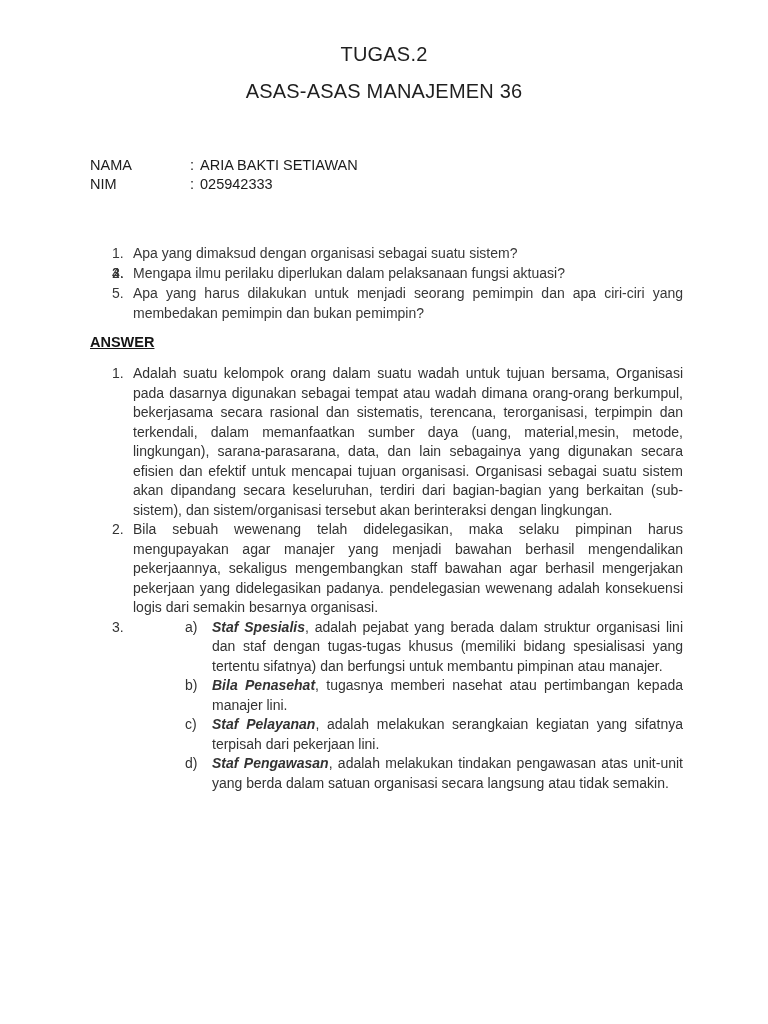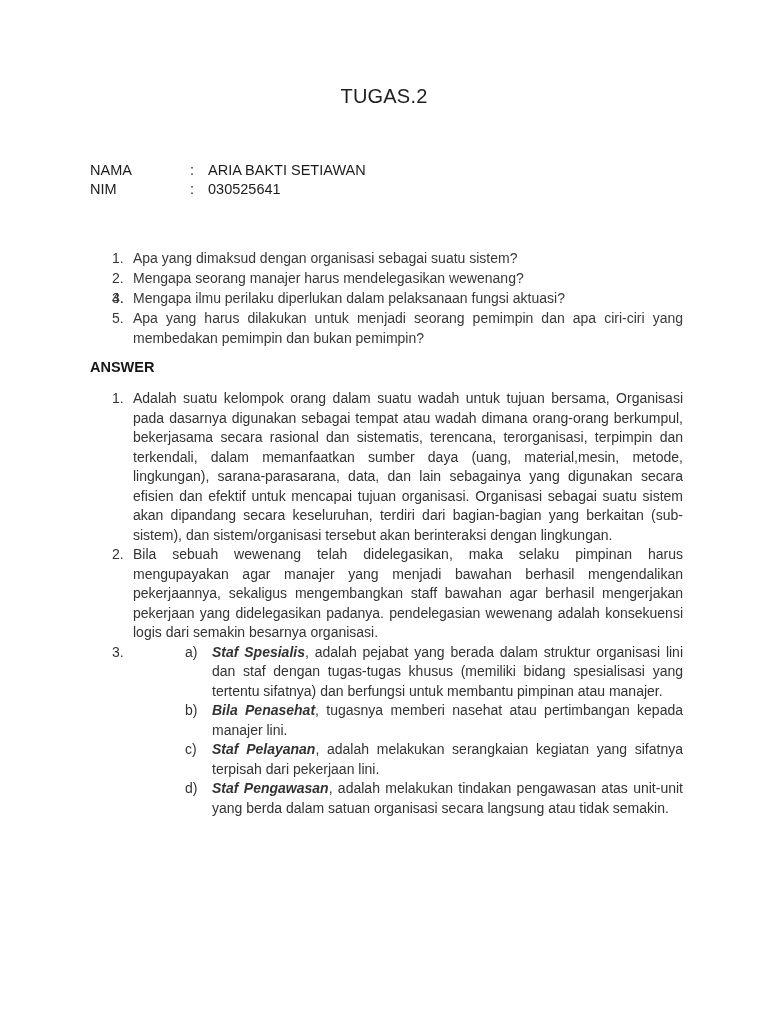--- a/index.html
+++ b/index.html
@@ -12,41 +12,41 @@
     width: 768px;
     height: 1024px;
     background: #ffffff;
     font-family: "Liberation Sans", sans-serif;
     color: #2e2e2e;
     overflow: hidden;
     box-sizing: border-box;
   }
   
   .title-block {
-    padding-top: 78px;
+    padding-top: 36px;
     text-align: center;
     color: #1f1f1f;
     font-size: 20px;
     line-height: 37px;
     letter-spacing: 0.2px;
   }
   
   .student-block {
     margin: 46px 0 0 90px;
     font-size: 14.5px;
     line-height: 18.6px;
     color: #1c1c1c;
   }
   .student-row { white-space: nowrap; }
   .field-label {
     display: inline-block;
     width: 100px;
   }
   .field-sep { display: inline-block; }
-  .field-value { display: inline-block; margin-left: 14px; }
+  .field-value { display: inline-block; margin-left: 6px; }
 
   
   .content-list {
     list-style: none;
     margin: 0;
     padding: 0;
     width: 593px;
   }
   .content-list li {
     position: relative;
@@ -66,20 +66,21 @@
     line-height: 20px;
     color: #383838;
   }
 
   
   .answer-heading {
     margin: 11px 0 0 90px;
     font-size: 14.5px;
     font-weight: bold;
     color: #161616;
+    text-decoration: underline;
   }
 
   
   .answers-block {
     margin: 14px 0 0 90px;
     font-size: 14px;
     line-height: 19.5px;
     color: #333333;
   }
   .staff-list {
@@ -103,40 +104,40 @@
     margin-top: 33px;
   }
 </style>
 </head>
 <body>
 
 <div class="page">
 
   <div class="title-block">
     <div>TUGAS.2</div>
+    <div>ASAS-ASAS MANAJEMEN 36</div>
   </div>
 
   <div class="student-block">
     <div class="student-row">
       <span class="field-label">NAMA</span><span class="field-sep">:</span><span class="field-value">ARIA BAKTI SETIAWAN</span>
     </div>
     <div class="student-row">
-      <span class="field-label">NIM</span><span class="field-sep">:</span><span class="field-value">030525641</span>
+      <span class="field-label">NIM</span><span class="field-sep">:</span><span class="field-value">025942333</span>
     </div>
   </div>
 
   <div class="questions-block">
     <ol class="content-list">
       <li>
         <span class="item-num">1.</span>
         <span>Apa yang dimaksud dengan organisasi sebagai suatu sistem?</span>
       </li>
       <li>
         <span class="item-num">2.</span>
-        <span>Mengapa seorang manajer harus mendelegasikan wewenang?</span>
       </li>
       <li>
         <span class="item-num">3.</span>
       </li>
       <li>
         <span class="item-num">4.</span>
         <span>Mengapa ilmu perilaku diperlukan dalam pelaksanaan fungsi aktuasi?</span>
       </li>
       <li>
         <span class="item-num">5.</span>

